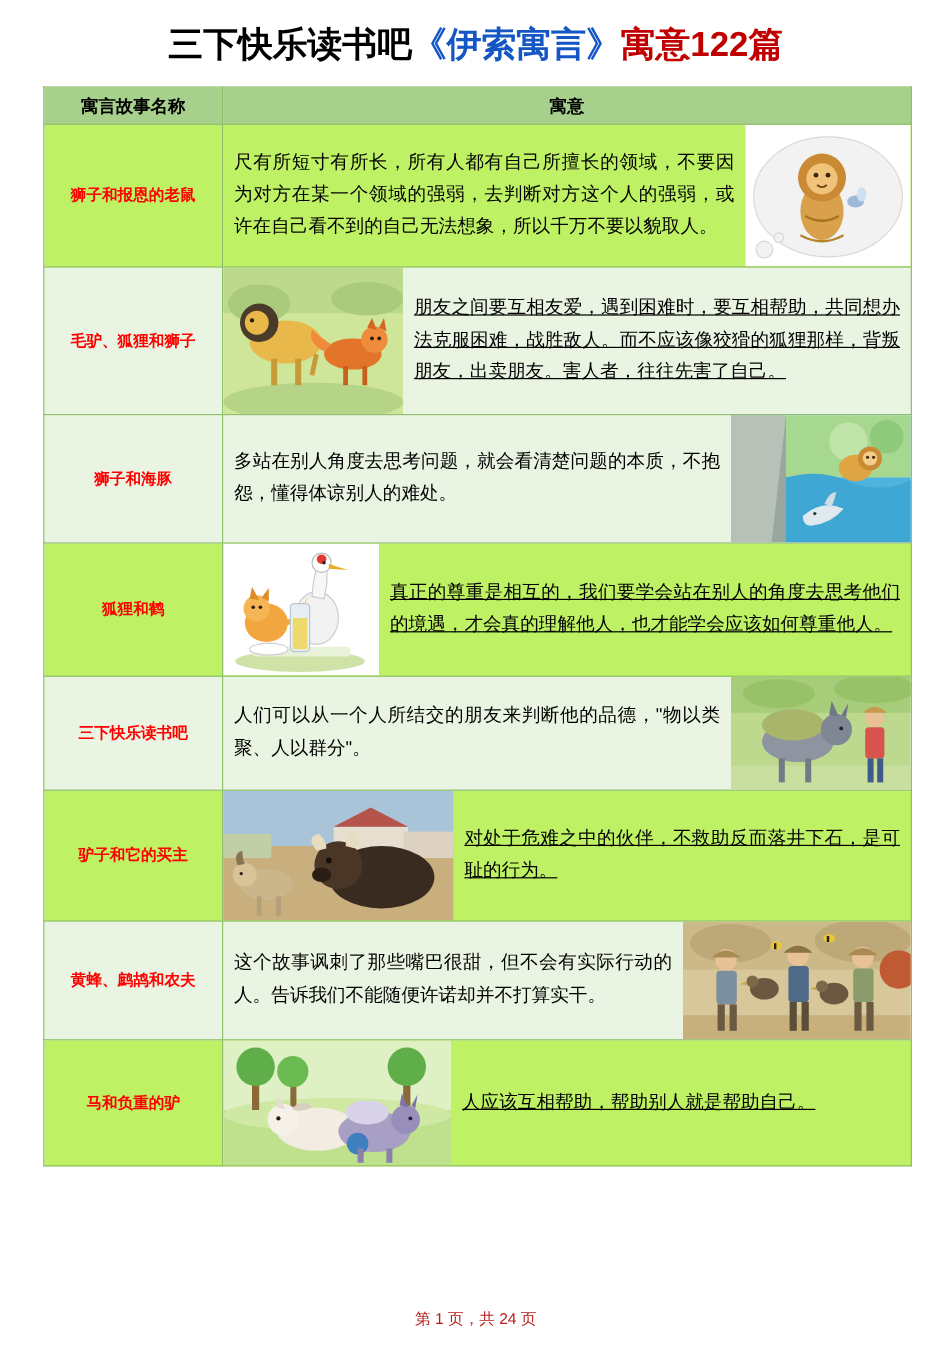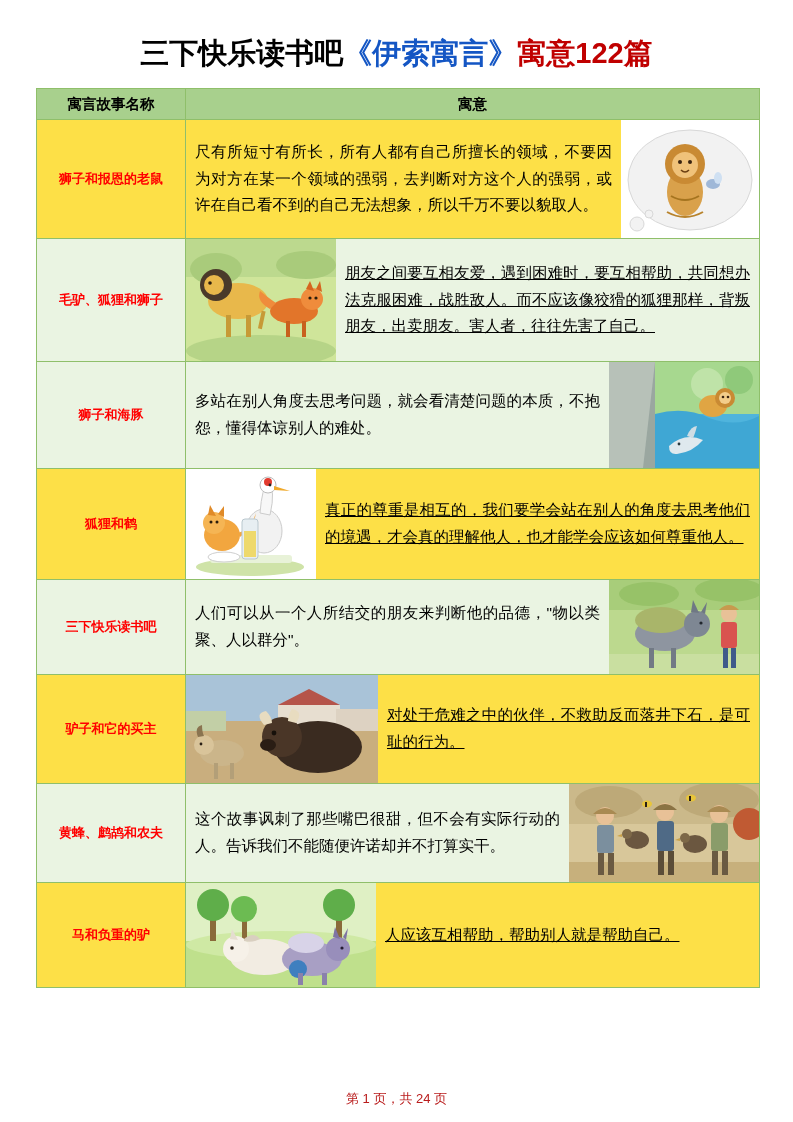--- a/index.html
+++ b/index.html
@@ -12,21 +12,21 @@
     height: 1122px;
     font-family: "Liberation Sans", "DejaVu Sans", sans-serif;
     color: #000;
     position: relative;
     overflow: hidden;
   }
   .page {
     width: 793px;
     height: 1122px;
     box-sizing: border-box;
-    padding: 34px 36px 0 36px;
+    padding: 18px 36px 0 36px;
     position: relative;
     border-radius: 26px;
   }
   
   .title {
     text-align: center;
     font-weight: bold;
     font-size: 29px;
     letter-spacing: 0px;
     white-space: nowrap;
@@ -65,21 +65,21 @@
     font-weight: bold;
     font-size: 13px;
     color: #ff0000;
     line-height: 1.55;
     padding: 4px 6px;
   }
   td.meaning {
     padding: 0;
   }
   tr.shaded td { background: #eaf4e2; }
-  tr.plain td { background: #fde047; }
+  tr.plain td { background: #bef264; }
 
   .cellwrap {
     display: flex;
     align-items: center;
     width: 100%;
     box-sizing: border-box;
   }
   .cellwrap.img-right { flex-direction: row; }
   .cellwrap.img-left { flex-direction: row; text-decoration: underline; }
   .text {

